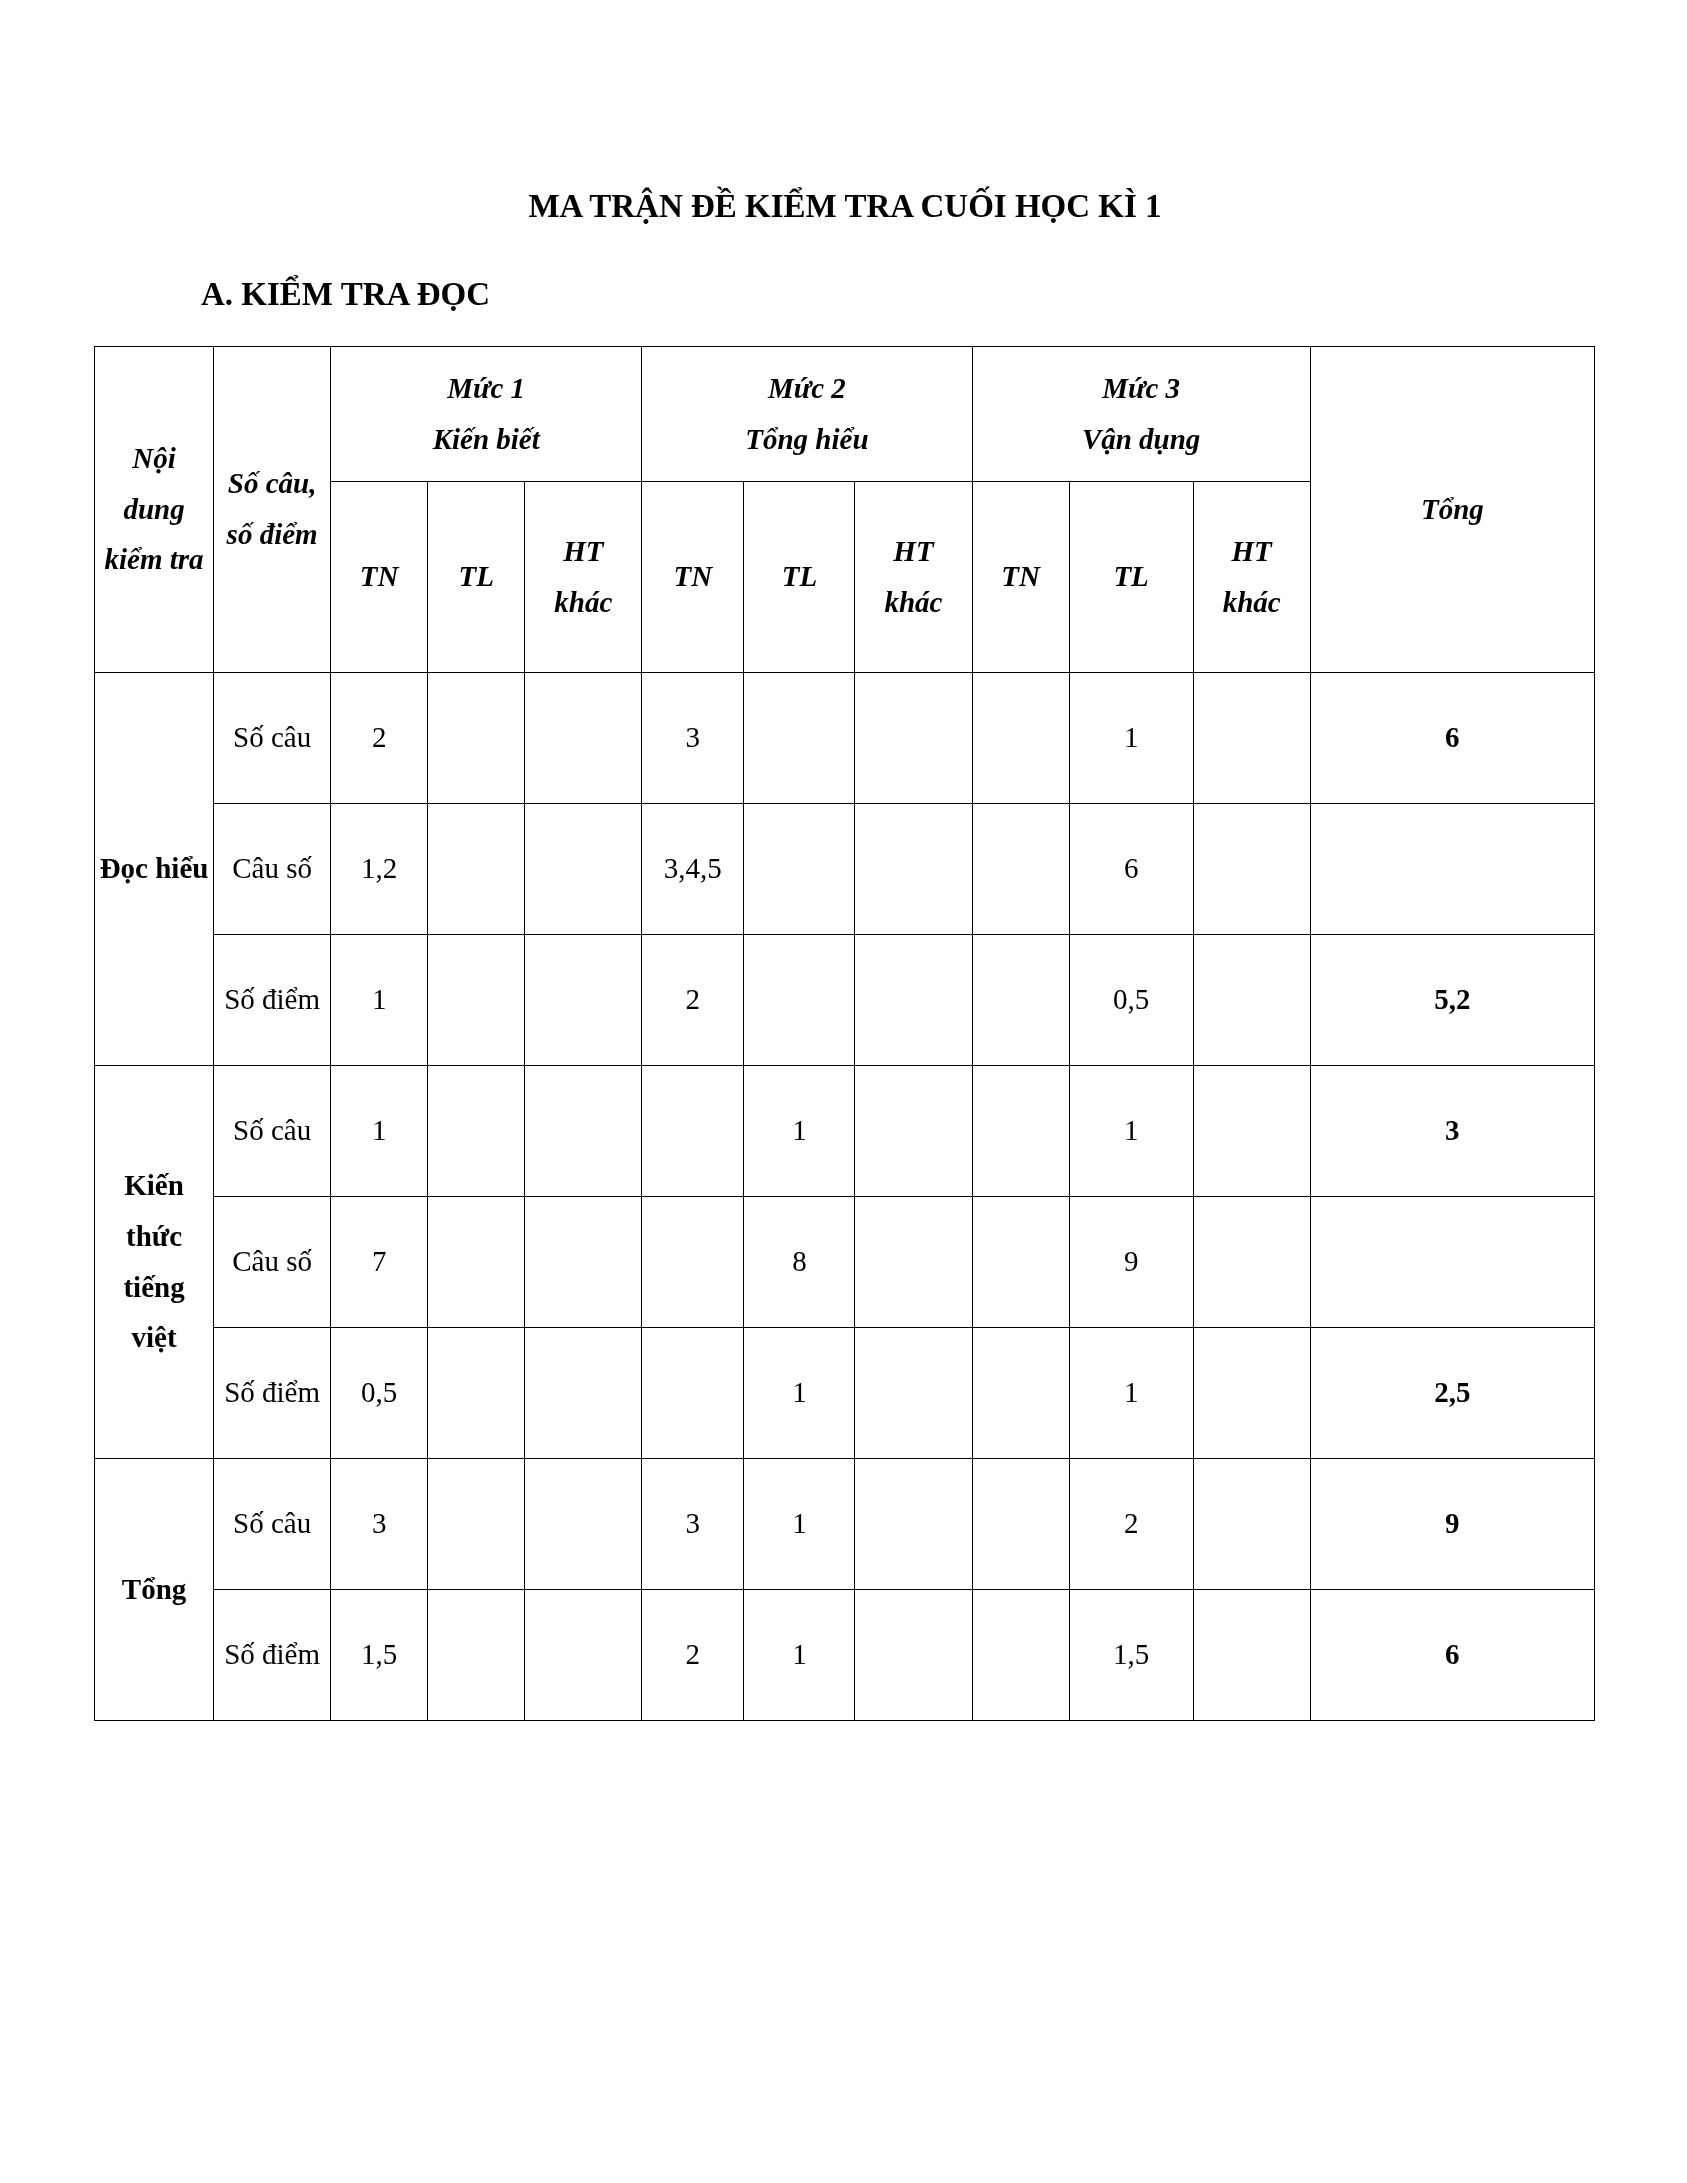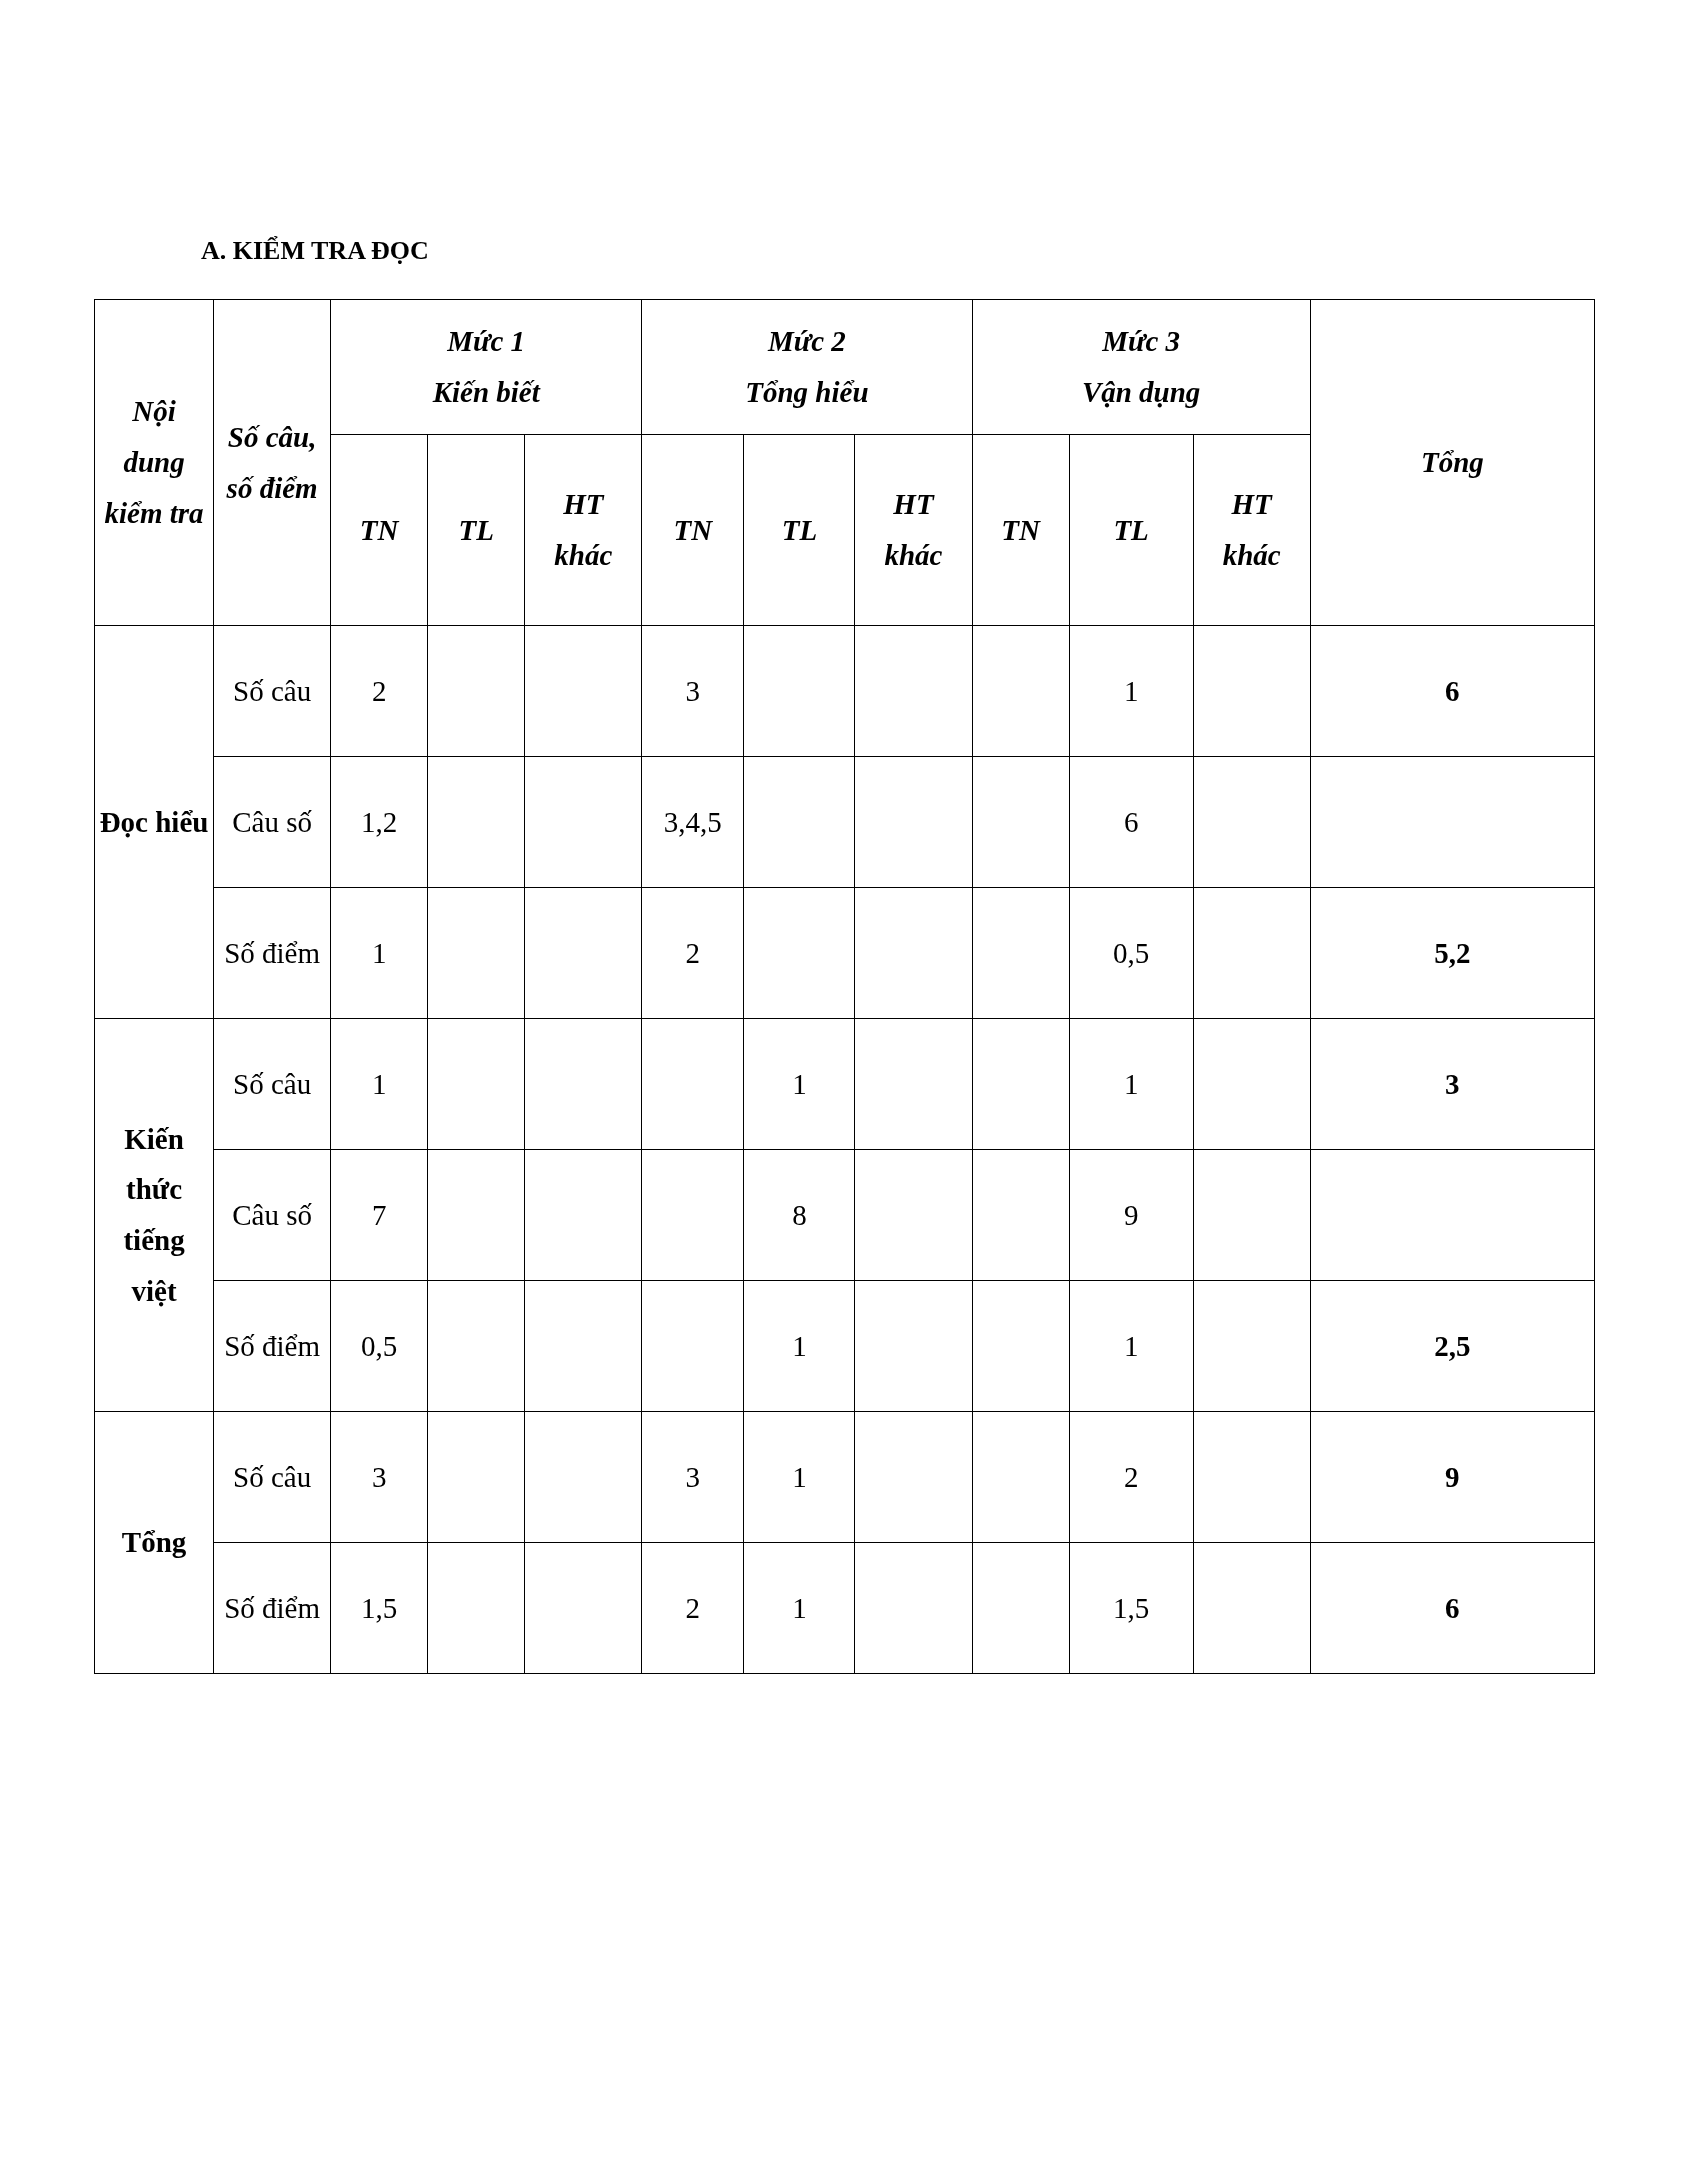--- a/index.html
+++ b/index.html
@@ -17,21 +17,21 @@
     padding: 187px 91px 0 94px;
   }
   .titles { text-align: center; }
   .title-line {
     font-size: 33px;
     font-weight: bold;
     margin: 0 0 40px 0;
     line-height: 1.2;
   }
   .section-heading {
-    font-size: 26px;
+    font-size: 33px;
     font-weight: bold;
     margin: 49px 0 33px 107px;
   }
   table.matrix {
     border-collapse: collapse;
     table-layout: fixed;
     width: 1501px;
   }
   table.matrix td {
     border: 1.6px solid #000000;
@@ -48,20 +48,21 @@
   tr.hdr-top { height: 135px; }
   tr.hdr-sub { height: 191px; }
   tbody tr { height: 131px; }
 </style>
 </head>
 <body>
 
 <div class="page">
 
   <div class="titles">
+    <div class="title-line">MA TRẬN ĐỀ KIỂM TRA CUỐI HỌC KÌ 1</div>
   </div>
 
   <div class="section-heading">A. KIỂM TRA ĐỌC</div>
 
   <table class="matrix">
     <colgroup>
       <col style="width:119px">
         <col style="width:117px">
       <col style="width:97px">
         <col style="width:97px">

